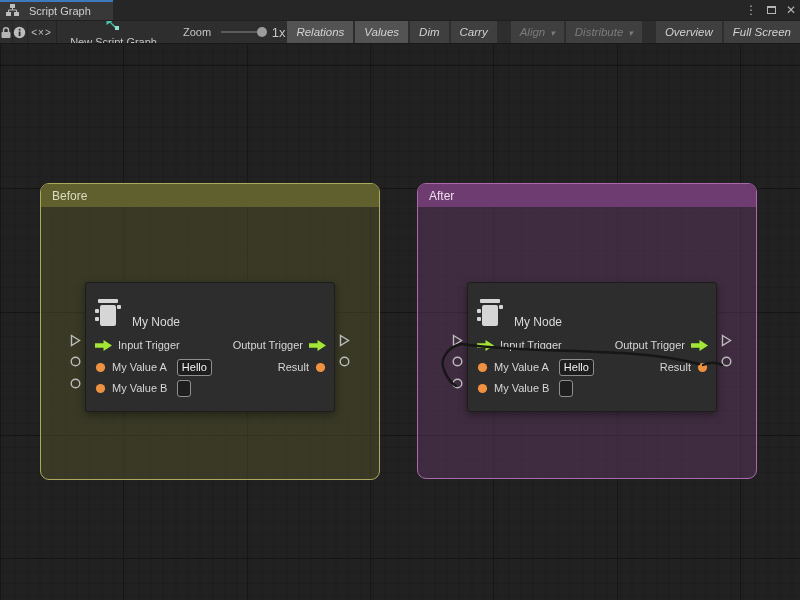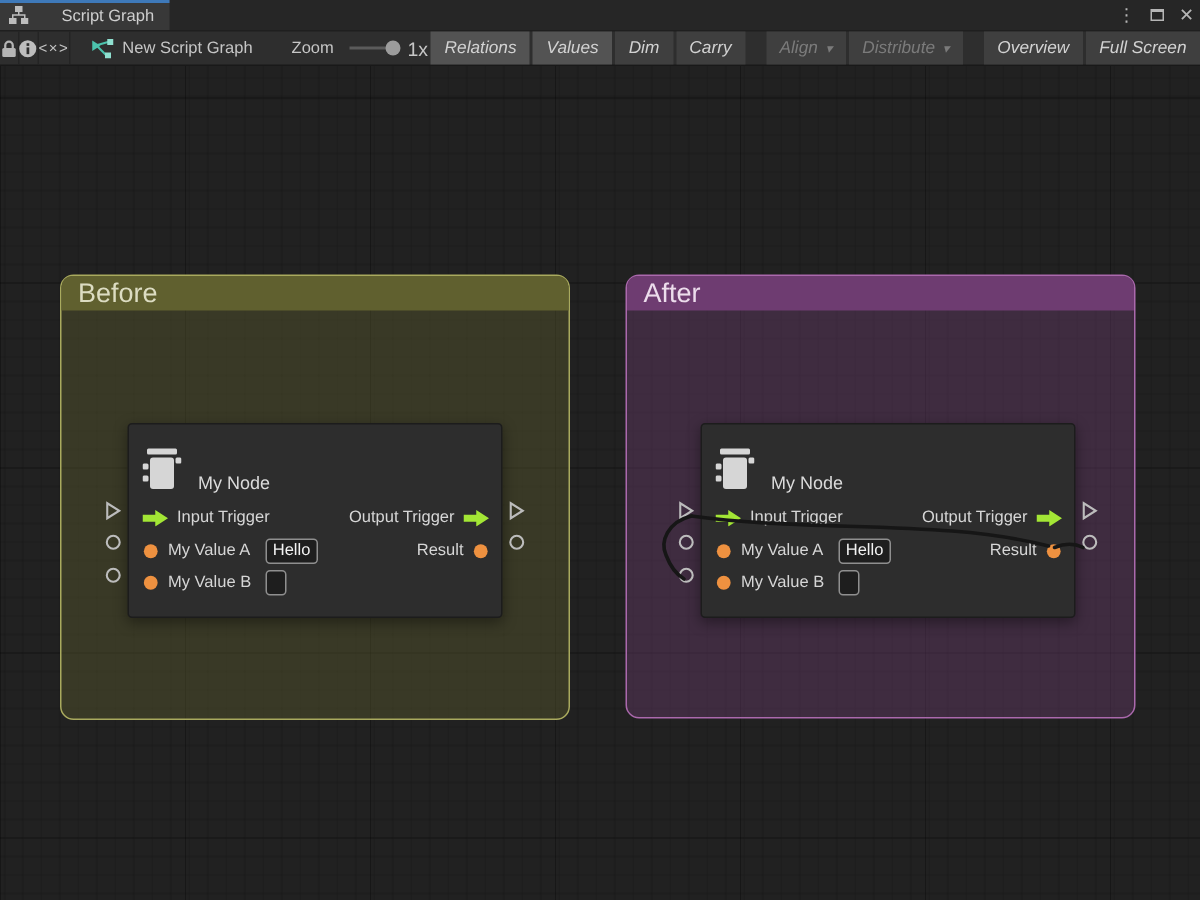--- a/index.html
+++ b/index.html
@@ -3,35 +3,35 @@
 <meta charset="utf-8">
 <style>
   * { margin:0; padding:0; box-sizing:border-box; }
   html,body { width:800px; height:600px; overflow:hidden; background:#262626;
               font-family:"Liberation Sans", sans-serif; }
   .window { position:relative; width:800px; height:600px; background:#262626; }
 
   
   .tabbar { position:relative; height:20px; background:#262626; }
   .tab { position:absolute; left:0; top:0; width:113px; height:20px; background:#383838;
-         display:flex; align-items:center; gap:22px; padding-left:6px; }
+         display:flex; align-items:center; gap:10px; padding-left:6px; }
   .tab-accent { position:absolute; left:0; top:0; width:113px; height:2px; background:#3e79b9; }
   .tab-label { font-size:11px; color:#cfcfcf; padding-top:1px; }
   .win-controls { position:absolute; right:4px; top:0; height:20px; display:flex; align-items:center; gap:10px; }
   .win-glyph { color:#b5b5b5; font-size:12px; line-height:20px; }
   .max-box { display:inline-block; width:9px; height:8px; border:1px solid #b5b5b5; border-top:2px solid #b5b5b5; }
 
   
   .toolbar { position:relative; height:24px; background:#2e2e2e; display:flex; align-items:center;
              border-top:1px solid #1f1f1f; border-bottom:1px solid #191919; overflow:hidden; white-space:nowrap; }
   .tb-icon-btn { height:22px; display:flex; align-items:center; justify-content:center; }
   .tb-sep { width:1px; height:22px; background:#242424; }
   .lock-btn { width:26px; } .info-btn { width:30px; } .code-btn { width:60px; }
   .code-glyph { color:#c3c3c3; font-size:10px; letter-spacing:1px; }
-  .newgraph { display:flex; align-items:center; gap:6px; margin-left:14px; }
+  .newgraph { display:flex; align-items:center; gap:6px; margin-left:14px;flex-direction:column; }
   .newgraph-label { font-size:11px; color:#c6c6c6; }
   .zoom-label { font-size:11px; color:#c6c6c6; margin-left:26px; }
   .zoom-slider { position:relative; width:86px; height:2px; background:#5b5b5b; margin-left:10px; }
   .zoom-handle { position:absolute; right:-5px; top:-4px; width:10px; height:10px; border-radius:50%; background:#9c9c9c; }
   .zoom-value { font-size:13px; color:#c6c6c6; margin-left:10px; }
 
   .tb-right { margin-left:auto; display:flex; align-items:center; height:24px;font-style:italic; }
   .tb-btn { height:24px; line-height:24px; padding:0 9px; font-size:11.5px; color:#d2d2d2;
             background:#3f3f3f; margin-left:2px; }
   .tb-btn.active { background:#535353; }
@@ -50,21 +50,21 @@
 
   
   .vs-group { position:absolute; border-radius:9px; z-index:1; }
   .group-before { left:40px; top:139px; width:340px; height:297px;
                   background:rgba(96,96,48,0.40); border:1.5px solid #a9aa5e; }
   .group-after  { left:417px; top:139px; width:340px; height:296px;
                   background:rgba(112,62,116,0.38); border:1.5px solid #ab69ad; }
   .group-header { height:23px; border-radius:7px 7px 0 0; display:flex; align-items:center; padding-left:11px; }
   .group-before .group-header { background:#60602f; }
   .group-after  .group-header { background:#6e3c71; }
-  .group-title { font-size:18px; }
+  .group-title { font-size:12px; }
   .group-before .group-title { color:#dcdcc2; }
   .group-after  .group-title { color:#ecdcec; }
 
   
   .vs-node { position:absolute; width:250px; height:130px; background:#2d2d2d;
              border:1px solid #1c1c1c; border-radius:3px; z-index:3;
              box-shadow:0 3px 9px rgba(0,0,0,0.38); }
   .node-before { left:85px; top:238px; }
   .node-after  { left:467px; top:238px; }
   .node-header { display:flex; align-items:flex-end; gap:11px; padding:8px 0 0 9px; height:46px; }

